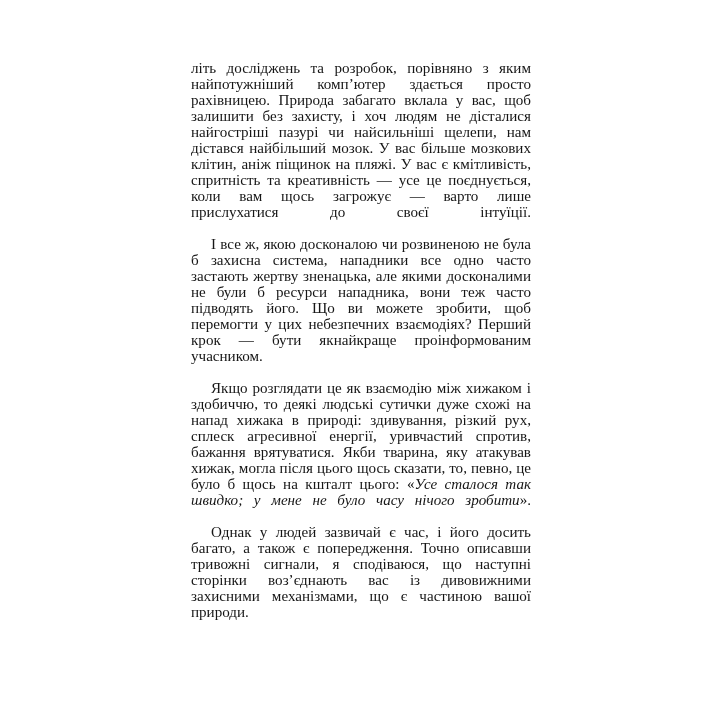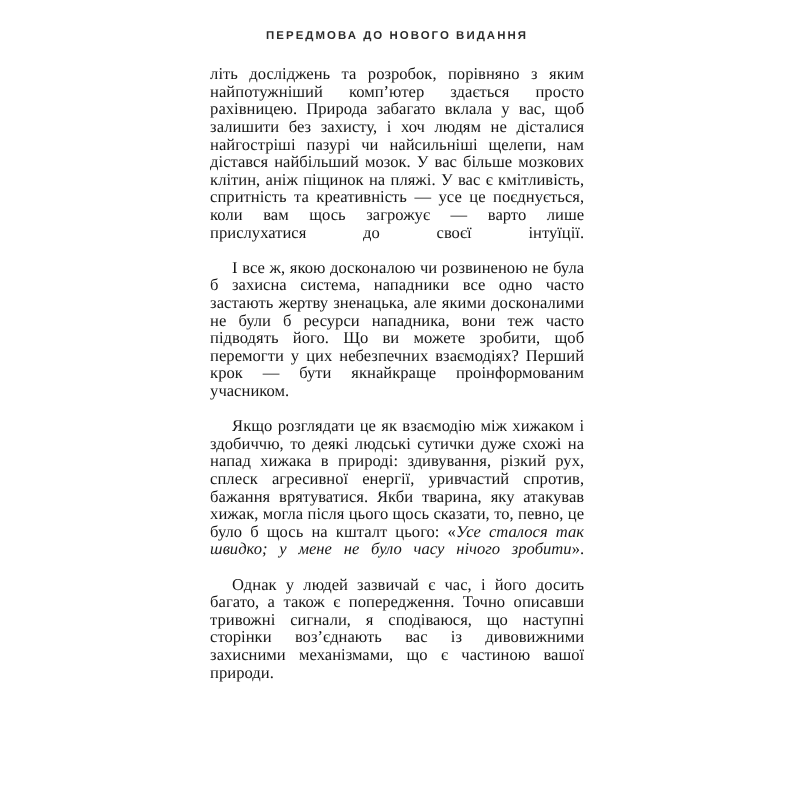--- a/index.html
+++ b/index.html
@@ -72,21 +72,20 @@
   .quote-italic {
     font-style: italic;
     margin-top: 14px;
   }
 </style>
 </head>
 <body>
 
 <div class="page">
 
-  <div class="running-head">ПЕРЕДМОВА ДО НОВОГО ВИДАННЯ</div>
 
   <div class="textblock">
 
     <p class="body-par first">літь досліджень та розробок, порівняно з яким найпотужніший комп’ютер здається просто рахівницею. Природа забагато вклала у вас, щоб залишити без захисту, і хоч людям не дісталися найгостріші пазурі чи найсильніші щелепи, нам дістався найбільший мозок. У вас більше мозкових клітин, аніж піщинок на пляжі. У вас є кмітливість, спритність та креативність — усе це поєднується, коли вам щось загрожує — варто лише прислухатися до своєї інтуїції.</p>
 
     <p class="body-par">І все ж, якою досконалою чи розвиненою не була б захисна система, нападники все одно часто застають жертву зненацька, але якими досконалими не були б ресурси нападника, вони теж часто підводять його. Що ви можете зробити, щоб перемогти у цих небезпечних взаємодіях? Перший крок — бути якнайкраще проінформованим учасником.</p>
 
     <p class="body-par"><span>Якщо розглядати це як взаємодію між хижаком і здобиччю, то деякі людські сутички дуже схожі на напад хижака в природі: здивування, різкий рух, сплеск агресивної енергії, уривчастий спротив, бажання врятуватися. Якби тварина, яку атакував хижак, могла після цього щось сказати, то, певно, це було б щось на кшталт цього: </span><span>«</span><span class="quote-italic">Усе сталося так швидко; у мене не було часу нічого зробити</span><span>»</span><span>.</span></p>
 
     <p class="body-par">Однак у людей зазвичай є час, і його досить багато, а також є попередження. Точно описавши тривожні сигнали, я сподіваюся, що наступні сторінки воз’єднають вас із дивовижними захисними механізмами, що є частиною вашої природи.</p>

